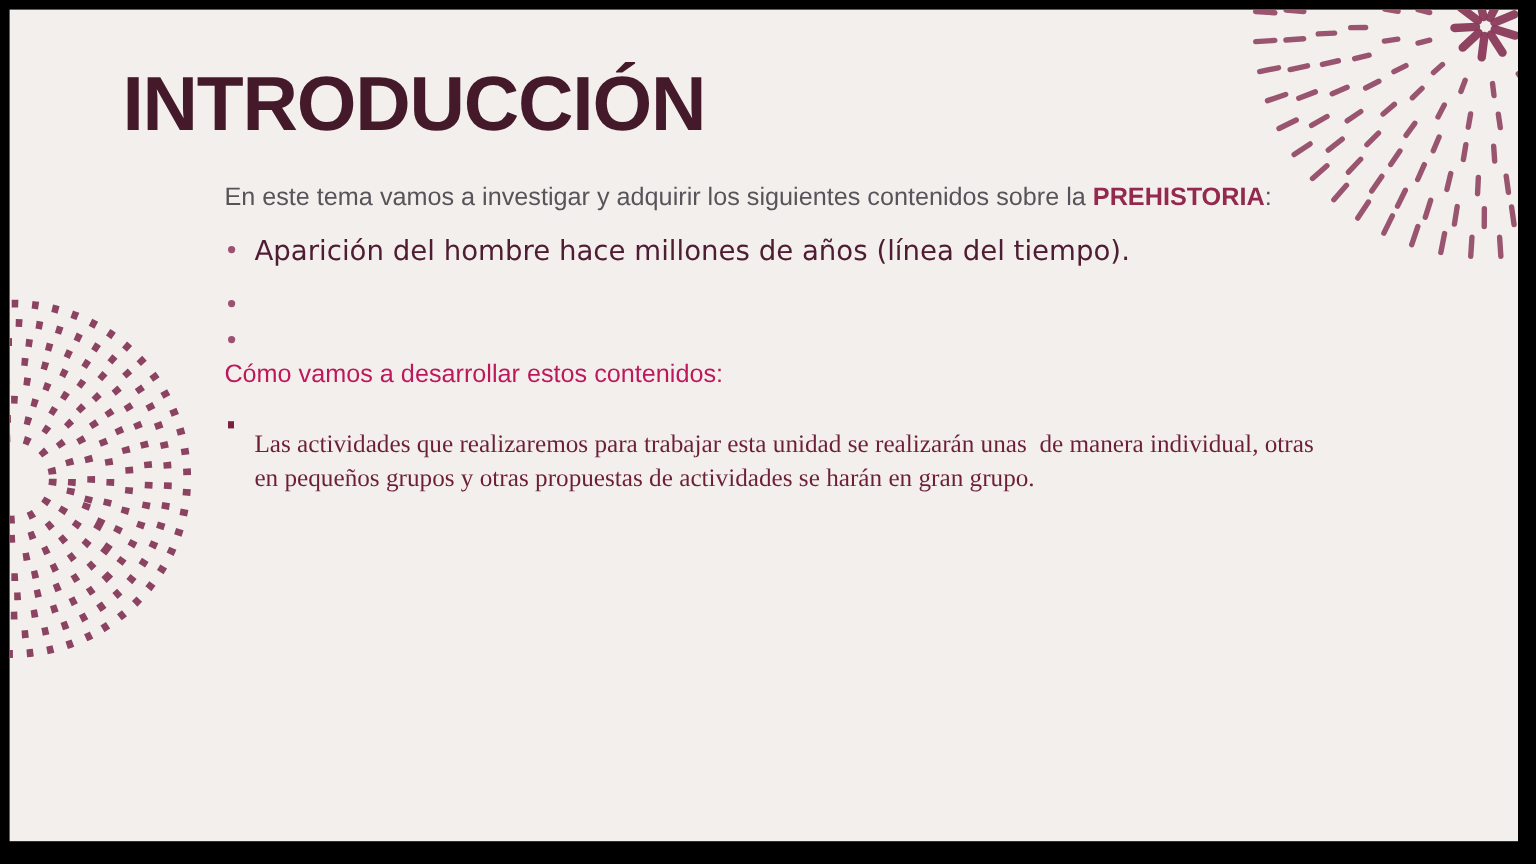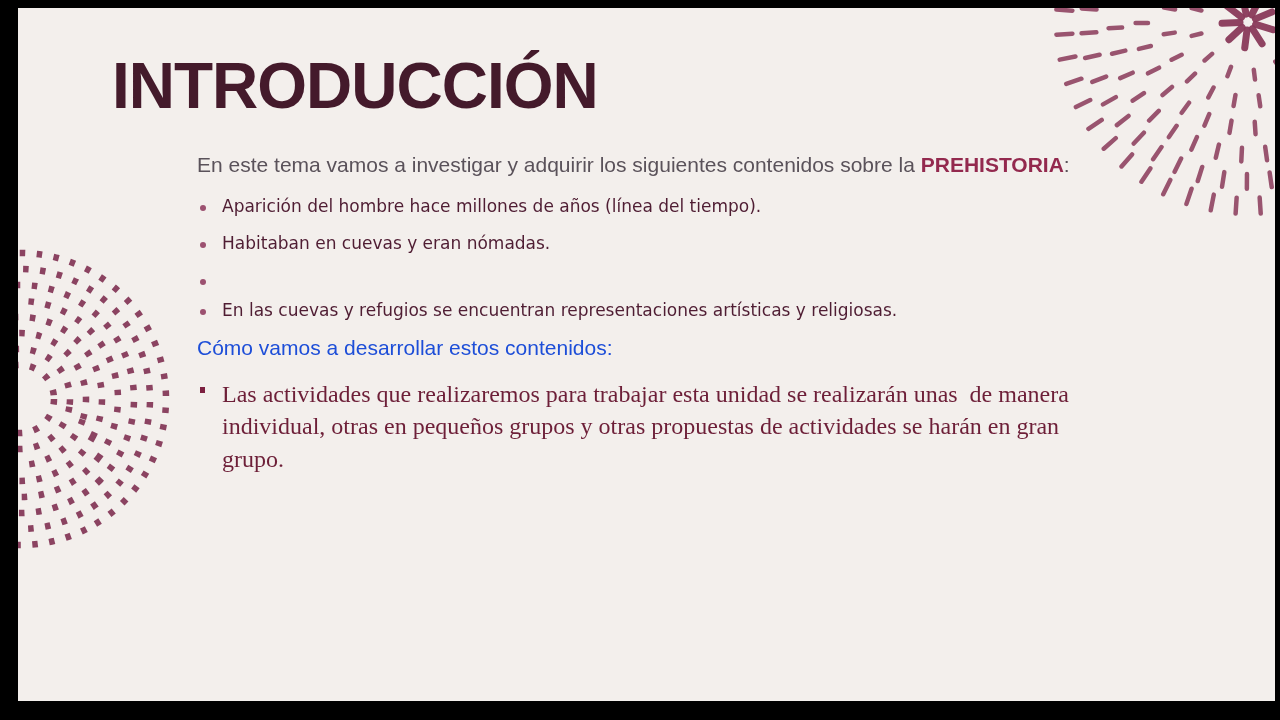--- a/index.html
+++ b/index.html
@@ -5,21 +5,21 @@
   * { margin:0; padding:0; box-sizing:border-box; }
   html,body { width:1280px; height:720px; }
   body {
     background:#000;
     position:relative;
     overflow:hidden;
     font-family:"Liberation Sans", sans-serif;
   }
   .slide {
     position:absolute;
-    left:18px; top:8px;
+    left:8px; top:8px;
     width:1257px; height:693px;
     background:#f3efec;
     overflow:hidden;
   }
   .deco-svg {
     position:absolute; inset:0;
     width:100%; height:100%;
     pointer-events:none;
   }
   .title {
@@ -58,50 +58,51 @@
   }
   .comic-list .dot {
     flex:0 0 auto;
     width:6px; height:6px;
     border-radius:50%;
     background:#9c5170;
     margin:10px 16px 0 3px;
   }
   .comic-list .txt {
     font-family:"DejaVu Sans", sans-serif;
-    font-size:17px;
+    font-size:23px;
     line-height:1.35;
     color:#4f1d33;
     white-space:pre-wrap;
   }
   .subheading {
     margin-top:8px;
     font-size:21px;
-    color:#1d4ed8;
+    color:#be185d;
   }
   .serif-list {
     margin-top:18px;
     max-width:930px;
   }
   .serif-list li {
     display:flex;
     align-items:flex-start;
   }
   .serif-list .dot {
     flex:0 0 auto;
     width:5px; height:6px;
     background:#7c2040;
     margin:9px 17px 0 3px;
   }
   .serif-list .txt {
     font-family:"Liberation Serif", serif;
-    font-size:24px;
+    font-size:21px;
     line-height:1.35;
     color:#6d1f38;
     white-space:pre-wrap;
+    margin-top:14px;
   }
 </style>
 </head>
 <body>
 
 <div class="slide">
 
   <svg id="deco-svg" class="deco-svg" viewBox="0 0 1257 693">
     <g id="rings-left">
         <circle cx="2" cy="391" r="34" fill="none" stroke="#7c2b4d" stroke-width="6.5" stroke-dasharray="5.5 11.5" opacity="0.88" transform="rotate(0 2 391)"></circle>
@@ -316,28 +317,23 @@
 
     <p class="intro"><span>En este tema vamos a investigar y adquirir los siguientes contenidos sobre la </span><span class="hl">PREHISTORIA</span><span>:</span></p>
 
     <ul class="comic-list">
       <li>
         <span class="dot"></span>
         <span class="txt">Aparición del hombre hace millones de años (línea del tiempo).</span>
       </li>
       <li>
         <span class="dot"></span>
-        <span class="txt">Habitaban en cuevas y eran nómadas.</span>
       </li>
       <li>
         <span class="dot"></span>
-      </li>
-      <li>
-        <span class="dot"></span>
-        <span class="txt">En las cuevas y refugios se encuentran representaciones artísticas y religiosas.</span>
       </li>
     </ul>
 
     <p class="subheading">Cómo vamos a desarrollar estos contenidos:</p>
 
     <ul class="serif-list">
       <li>
         <span class="dot"></span>
         <span class="txt">Las actividades que realizaremos para trabajar esta unidad se realizarán unas  de manera individual, otras en pequeños grupos y otras propuestas de actividades se harán en gran grupo.</span>
       </li>

